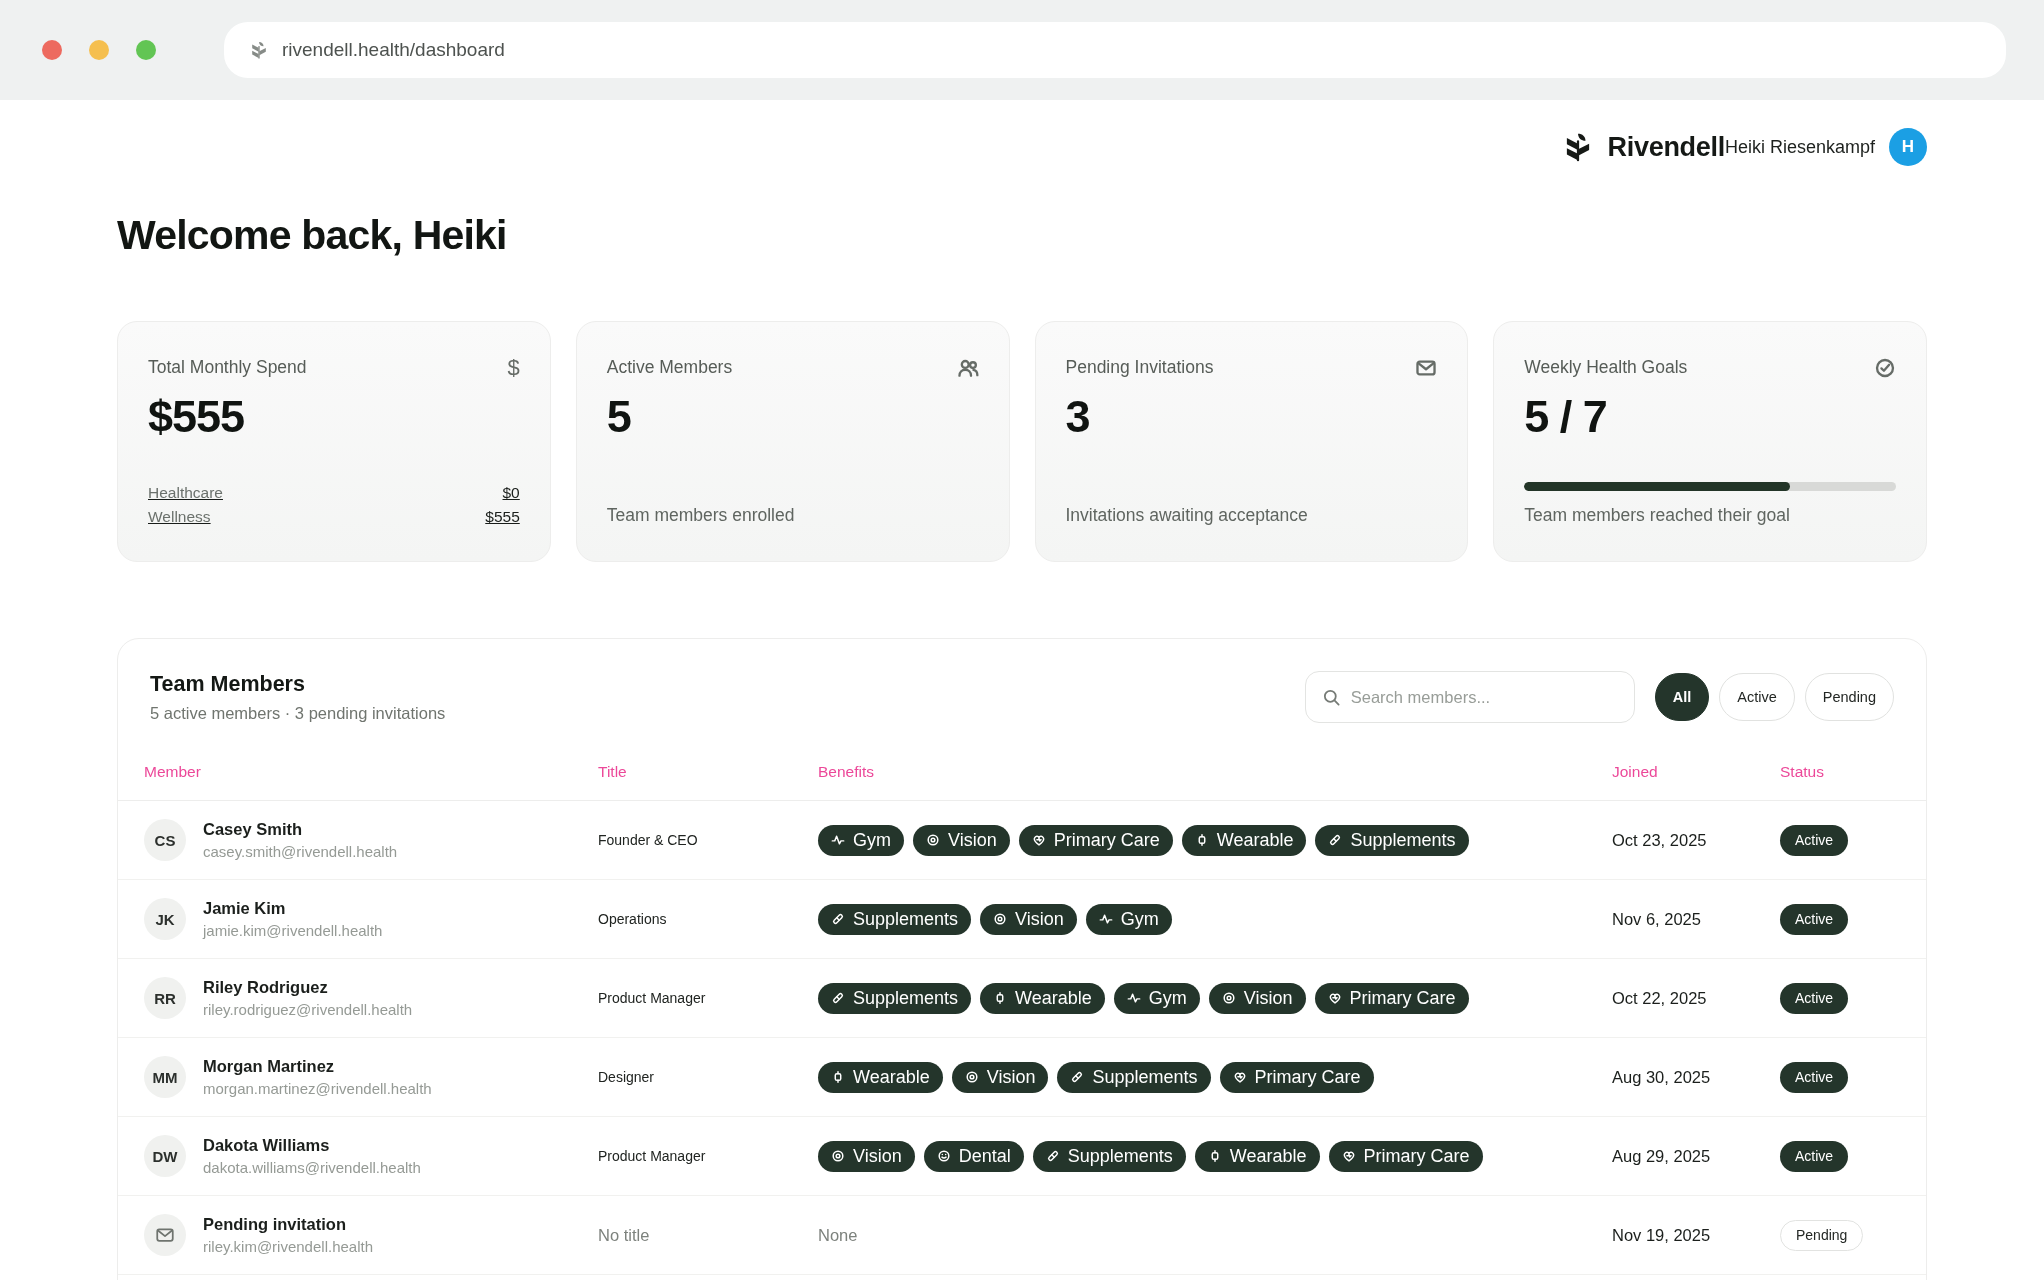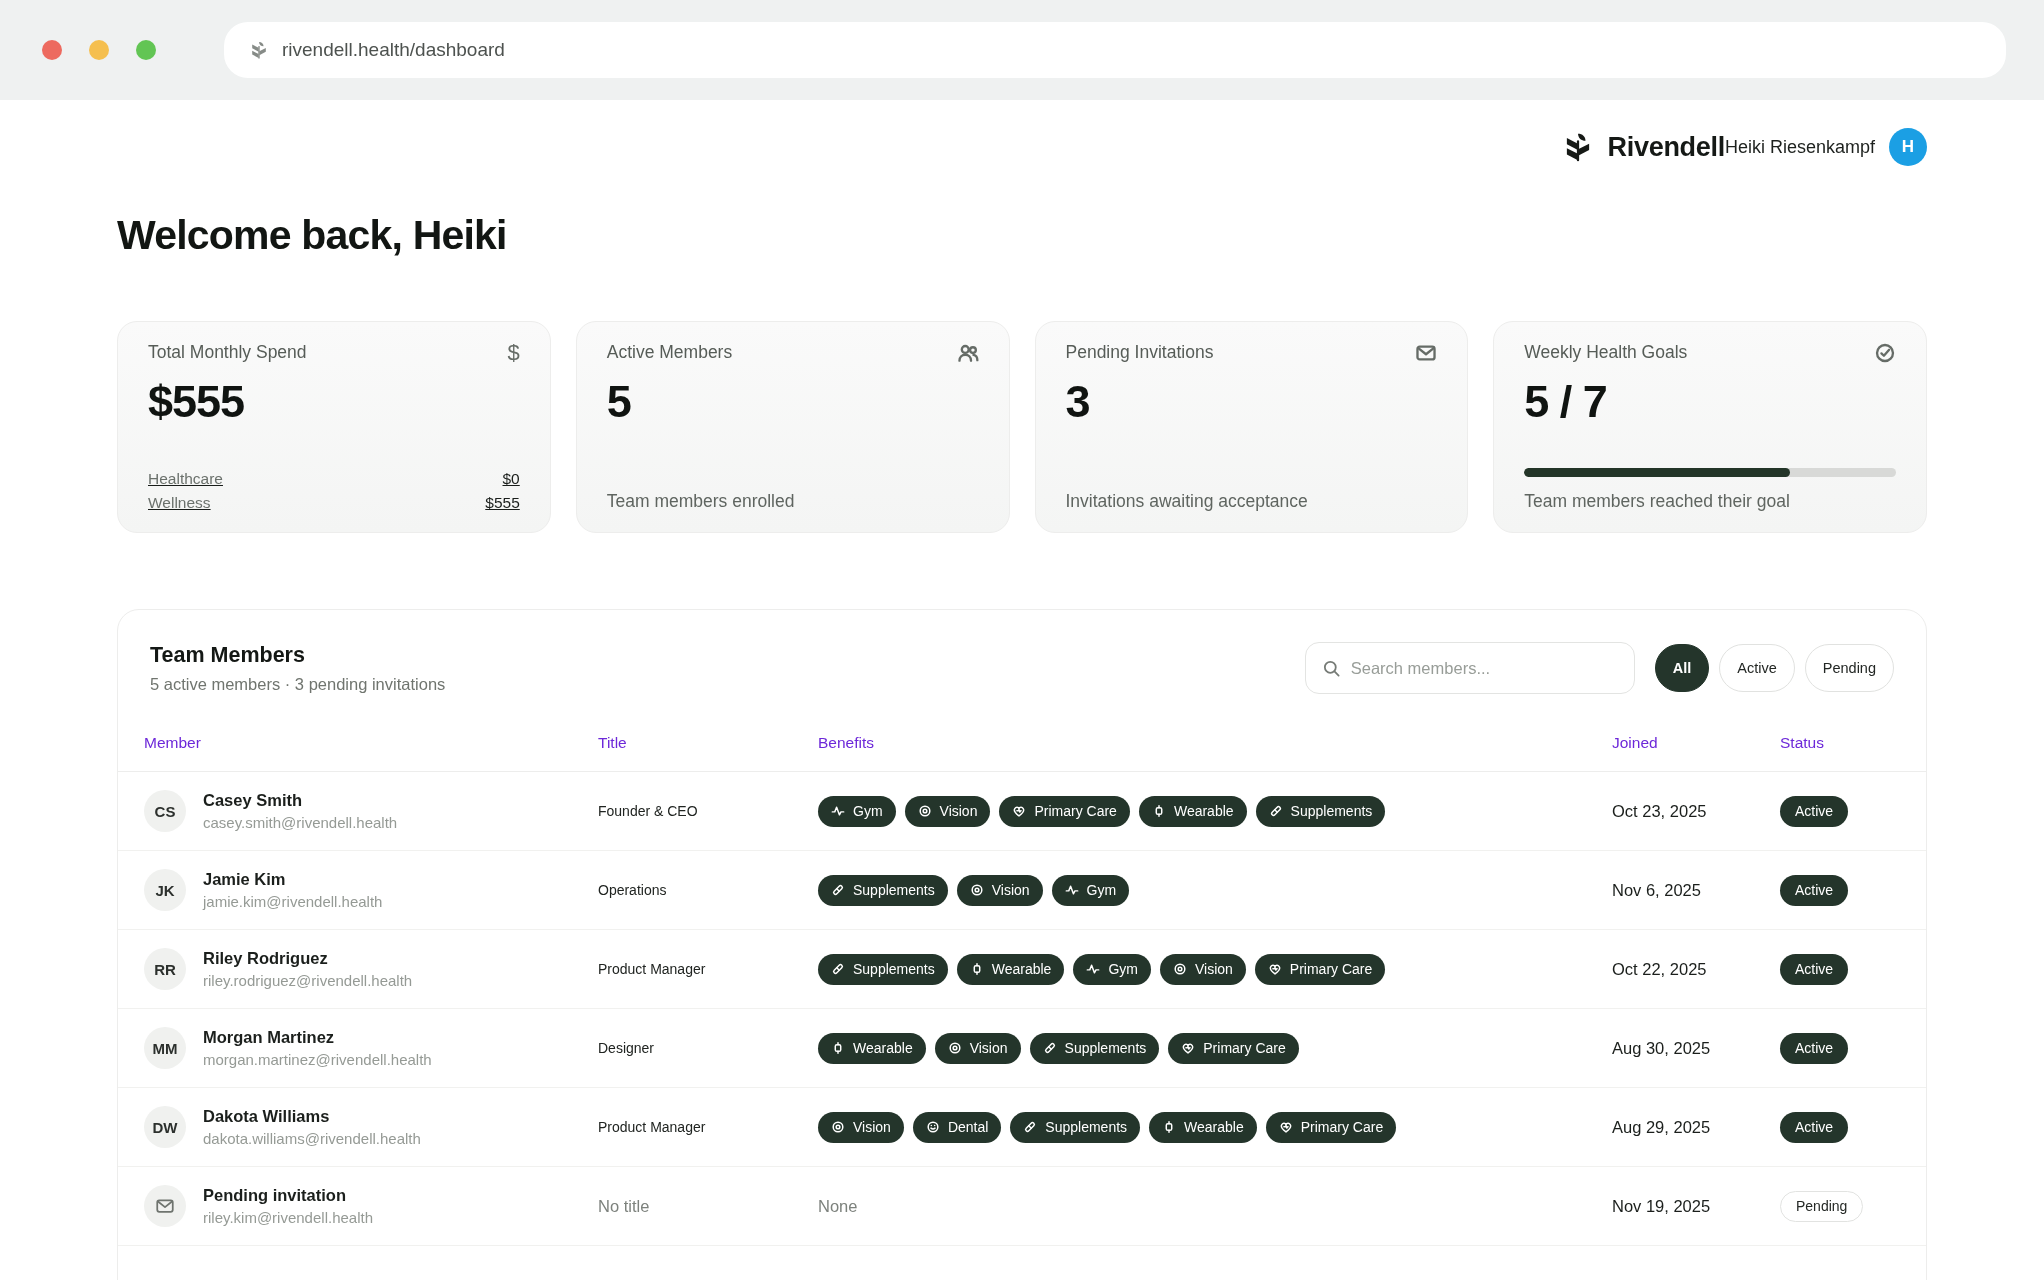--- a/index.html
+++ b/index.html
@@ -26,21 +26,21 @@
   .user { display:flex; align-items:center; gap:14px; }
   .user-name { font-size:18px; color:#1d211e; }
   .user-avatar { width:38px; height:38px; border-radius:50%; background:#1b9fe4; color:#fff;
     display:flex; align-items:center; justify-content:center; font-size:17px; font-weight:700; }
 
   .h1 { margin-top:36px; font-size:41px; font-weight:800; letter-spacing:-0.8px; color:#121613; }
   .h1-sub { margin-top:14px; font-size:19.5px; color:#5f6560; }
 
   
   .cards { margin-top:62px; display:grid; grid-template-columns:repeat(4,1fr); gap:25px; }
-  .card { height:212px; border:1px solid #ededec; border-radius:20px; padding:20px 30px;
+  .card { height:241px; border:1px solid #ededec; border-radius:20px; padding:35px 30px;
     background:linear-gradient(180deg,#fafafa 0%,#f4f5f4 100%); display:flex; flex-direction:column; }
   .card-top { display:flex; align-items:flex-start; justify-content:space-between; }
   .card-label { font-size:17.5px; color:#565c57; }
   .card-icon { color:#666c67; }
   .dollar-glyph { font-size:22px; color:#666c67; line-height:1; }
   .card-value { margin-top:12px; font-size:45px; font-weight:800; letter-spacing:-1px; color:#101411; }
   .card-caption { margin-top:auto; font-size:17.5px; color:#5f6560; }
   .breakdown { margin-top:auto; display:flex; flex-direction:column; gap:6px; }
   .bd-row { display:flex; justify-content:space-between; font-size:15.5px;text-decoration:underline; }
   .bd-label { color:#6b716c; }
@@ -61,37 +61,37 @@
     display:flex; align-items:center; gap:10px; padding:0 16px; background:#fff; }
   .search-box input { border:none; outline:none; flex:1; font-size:16.5px; color:#30343１; color:#303431;
     font-family:"Liberation Sans", sans-serif; background:transparent; }
   .search-box input::placeholder { color:#989d98; }
   .chips { display:flex; gap:10px; }
   .chip { height:48px; padding:0 17px; border-radius:999px; font-size:14.5px; display:flex;
     align-items:center; border:1px solid #e1e2e0; background:#fff; color:#23272４; color:#232724; cursor:pointer; }
   .chip.active { background:#24352b; border-color:#24352b; color:#fff; font-weight:600; }
 
   table { width:100%; border-collapse:collapse; }
-  thead th { text-align:left; font-size:15.5px; font-weight:500; color:#6d28d9; padding:14px 0 19px;
+  thead th { text-align:left; font-size:15.5px; font-weight:500; color:#ec4899; padding:14px 0 19px;
     border-bottom:1px solid #ededec; }
   th.c-member, td.c-member { padding-left:26px; width:480px; }
   th.c-title, td.c-title { width:220px; }
   th.c-benefits, td.c-benefits { width:794px; }
   th.c-joined, td.c-joined { width:168px; }
   tbody td { border-bottom:1px solid #f1f1ef; height:79px; vertical-align:middle; }
   .member-cell { display:flex; align-items:center; gap:17px; }
   .row-avatar { width:42px; height:42px; border-radius:50%; background:#f0f1ef; color:#2c302d;
     display:flex; align-items:center; justify-content:center; font-size:15px; font-weight:600; flex:0 0 auto; }
   .m-name { font-size:16.5px; font-weight:600; color:#1b1f1c; }
   .m-email { margin-top:4px; font-size:15px; color:#959a95; }
   .t-title { font-size:14px; color:#202421; }
   .t-title.muted, .none-text { color:#7d827d; font-size:16.5px; }
   .badges { display:flex; flex-wrap:wrap; align-items:center; }
   .badge { display:inline-flex; align-items:center; gap:8px; height:31px; padding:0 13px;
-    margin:3px 9px 3px 0; border-radius:999px; background:#24352b; color:#fff; font-size:14px; }
+    margin:3px 9px 3px 0; border-radius:999px; background:#24352b; color:#fff; font-size:18px; }
   .t-joined { font-size:16.5px; color:#1b1f1c; }
   .status-pill { display:inline-flex; align-items:center; height:31px; padding:0 15px;
     border-radius:999px; font-size:14px; }
   .status-pill.active { background:#24352b; color:#fff; }
   .status-pill.pending { background:#fff; border:1px solid #e2e3e1; color:#24282５; color:#242825; }
   svg.ic { display:block; }
 </style>
 </head>
 <body>
 

